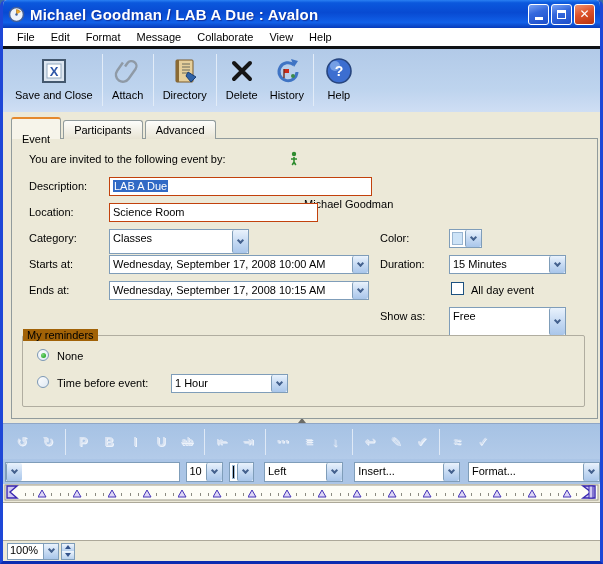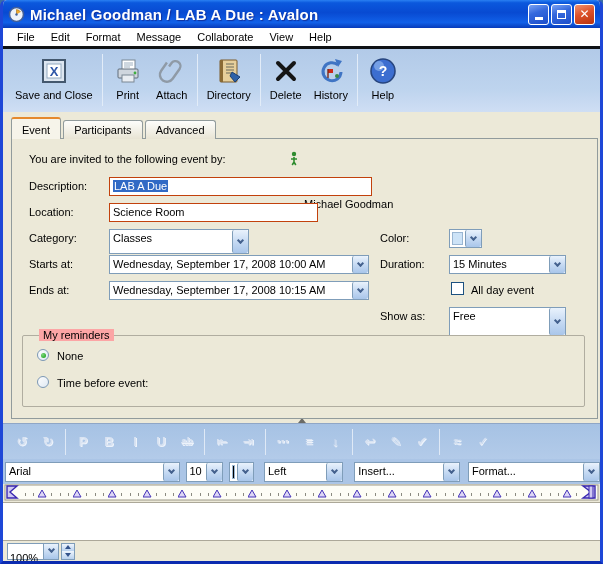--- a/index.html
+++ b/index.html
@@ -33,62 +33,62 @@
     gap:2px;padding:2px 6px;min-width:44px;}
   .tb-btn .ic{height:32px;display:flex;align-items:center;justify-content:center;}
   .tb-btn .lbl{font-size:11px;white-space:nowrap;}
   .tb-sep{width:1px;height:52px;background:#8fa6c6;border-right:1px solid #e2ecf8;margin:1px 3px;}
   
   .content{height:311px;background:#ece9d8;position:relative;}
   .tabs{position:absolute;top:4px;left:8px;display:flex;align-items:flex-end;height:22px;z-index:2;}
   .tab{border:1px solid #919b9c;border-bottom:none;border-radius:3px 3px 0 0;
     padding:3px 10px 3px 10px;margin-right:2px;background:linear-gradient(180deg,#fdfdfb,#e8e4d4);
     position:relative;top:1px;height:19px;}
-  .tab.active{background:#f6f4ea;border-top:2px solid #e5892c;height:22px;top:1px;padding-top:5px;z-index:3;}
+  .tab.active{background:#f6f4ea;border-top:2px solid #e5892c;height:22px;top:1px;padding-top:14px;z-index:3;}
   .panel{position:absolute;left:8px;top:26px;width:587px;height:281px;background:#ece9d8;
     border:1px solid #919b9c;z-index:1;}
   .flabel{position:absolute;white-space:nowrap;}
   .field{position:absolute;background:#fff;border:1px solid #c2410c;padding:2px 3px;
     white-space:nowrap;overflow:hidden;}
   .sel{background:#316ac5;color:#fff;padding:0 1px;}
   .combo{position:absolute;background:#fff;border:1px solid #7f9db9;display:flex;align-items:stretch;overflow:hidden;}
   .combo .val{flex:1;padding:2px 3px;white-space:nowrap;overflow:hidden;}
   .combo .btn{width:16px;flex:0 0 auto;border-left:1px solid #7f9db9;border-radius:2px;
     background:linear-gradient(180deg,#e9f2fc 0%,#c3d8f2 55%,#a9c6ea 100%);
     display:flex;align-items:center;justify-content:center;}
   .chev{width:5px;height:5px;border-left:2px solid #44618e;border-bottom:2px solid #44618e;
     transform:rotate(-45deg);margin-top:-3px;}
   .swatch{flex:1;margin:2px;border:1px solid #9ab6d2;}
   .checkbox{position:absolute;width:13px;height:13px;background:#fff;border:1px solid #1c5180;}
   .radio{position:absolute;width:12px;height:12px;border-radius:50%;border:1px solid #7c98b5;
     background:linear-gradient(135deg,#fdfdfd,#dfe9f3);}
   .radio.on::after{content:"";position:absolute;left:3px;top:3px;width:5px;height:5px;border-radius:50%;
     background:radial-gradient(circle at 35% 35%,#7ed67e,#2fae2f 70%);}
   .groupbox{position:absolute;border:1px solid #b0ada0;border-radius:2px;}
-  .groupbox .legend{position:absolute;top:-7px;left:16px;background:#fca5a5;padding:0 4px;}
+  .groupbox .legend{position:absolute;top:-7px;left:0;background:#a16207;padding:0 4px;}
   .splitter{position:absolute;left:0;bottom:0;width:100%;height:5px;display:flex;justify-content:center;align-items:center;}
   .arrow-up{width:0;height:0;border-left:4px solid transparent;border-right:4px solid transparent;
     border-bottom:5px solid #6b6b66;}
   
   .fmtbar{height:36px;background:linear-gradient(180deg,#a6c2e4,#b3cbe9);display:flex;align-items:center;
     padding-left:6px;border-top:1px solid #8fa6c6;}
   .fmt-ic{width:24px;height:22px;display:flex;align-items:center;justify-content:center;
     color:#d9e3f2;font-weight:bold;font-size:13px;text-shadow:1px 1px 0 #edf3fb;margin:0 1px;}
   .fmt-ic.small{font-size:10px;}
   .fmt-ic.st{text-decoration:line-through;text-align:center;}
   .fmt-sep{width:1px;height:26px;background:#8fa6c6;border-right:1px solid #dfe9f6;margin:0 4px;}
   .fmtselects{height:25px;background:#abc5e6;display:flex;align-items:center;padding:0 0 0 2px;gap:6px;}
   .fmtselects .combo{position:static;height:20px;}
   
   .rulerbar{height:18px;background:#ece9d8;position:relative;}
   
   .bodyarea{height:38px;background:#fff;border-top:1px solid #aca899;}
   .statusbar{height:21px;background:#ece9d8;border-top:1px solid #aca899;display:flex;align-items:center;padding-left:4px;gap:2px;}
   .zoom-combo{height:17px;width:52px;background:#fff;border:1px solid #7f9db9;display:flex;align-items:stretch;}
-  .zoom-combo .zval{flex:1;padding:8px 2px;}
+  .zoom-combo .zval{flex:1;padding:0 2px;}
   .zoom-combo .btn{width:15px;border-left:1px solid #7f9db9;
     background:linear-gradient(180deg,#e9f2fc,#a9c6ea);display:flex;align-items:center;justify-content:center;}
   .spinner{height:17px;width:14px;background:#fff;border:1px solid #7f9db9;display:flex;flex-direction:column;}
   .spin-half{flex:1;display:flex;align-items:center;justify-content:center;
     background:linear-gradient(180deg,#eef5fd,#b9d1ee);}
   .tri-up{width:0;height:0;border-left:3px solid transparent;border-right:3px solid transparent;border-bottom:4px solid #33538c;}
   .tri-dn{width:0;height:0;border-left:3px solid transparent;border-right:3px solid transparent;border-top:4px solid #33538c;}
   .bold{font-weight:normal;margin-top:45px;}
 </style>
 </head>
@@ -133,32 +133,20 @@
           <rect x="8" y="8" width="14" height="14" fill="#fff" stroke="#93a9c0" stroke-width="1"></rect>
           <text x="15" y="20" text-anchor="middle" font-size="13" font-weight="bold" fill="#2f57a8">X</text>
         </svg>
       </span>
       <span class="lbl">Save and Close</span>
     </div>
     <div class="tb-sep"></div>
     <div class="tb-btn">
       <span class="ic">
         <svg width="30" height="30" viewBox="0 0 30 30">
-          <rect x="9" y="4" width="13" height="11" fill="#fff" stroke="#7b8794"></rect>
-          <path d="M11 7 h9 M11 9 h9 M11 11 h6" stroke="#9fb0c0" stroke-width="1"></path>
-          <rect x="5" y="13" width="20" height="9" rx="1" fill="#cfd6de" stroke="#616d7a"></rect>
-          <circle cx="22" cy="17" r="1.4" fill="#3fae3f"></circle>
-          <rect x="9" y="19" width="12" height="7" fill="#e9edf2" stroke="#7b8794"></rect>
-        </svg>
-      </span>
-      <span class="lbl">Print</span>
-    </div>
-    <div class="tb-btn">
-      <span class="ic">
-        <svg width="30" height="30" viewBox="0 0 30 30">
           <path d="M10 13 V9 a5 5 0 0 1 10 0 v12 a7 7 0 0 1 -14 0 V11" fill="none" stroke="#8f9aa6" stroke-width="2.4" transform="rotate(35 15 15)"></path>
         </svg>
       </span>
       <span class="lbl">Attach</span>
     </div>
     <div class="tb-sep"></div>
     <div class="tb-btn">
       <span class="ic">
         <svg width="30" height="30" viewBox="0 0 30 30">
           <rect x="6" y="4" width="17" height="22" rx="1" fill="#e6cf9b" stroke="#7a5a2a"></rect>
@@ -275,20 +263,26 @@
             <i class="chev"></i>
           </span>
       </div>
 
       <div class="groupbox" style="left:10px;top:196px;width:563px;height:72px">
         <span class="legend">My reminders</span>
         <span class="radio on" style="left:14px;top:13px"></span>
         <span class="flabel" style="left:34px;top:14px">None</span>
         <span class="radio" style="left:14px;top:40px"></span>
         <span class="flabel" style="left:34px;top:41px">Time before event:</span>
+        <div class="combo" style="left:148px;top:38px;width:117px;height:19px">
+          <span class="val">1 Hour</span>
+          <span class="btn">
+              <i class="chev"></i>
+            </span>
+        </div>
       </div>
     </div>
 
     <div class="splitter">
       <span class="arrow-up"></span>
     </div>
   </div>
 
   <div class="fmtbar">
     <span class="fmt-ic">↺</span>
@@ -310,21 +304,20 @@
     <span class="fmt-ic">↩</span>
     <span class="fmt-ic">✎</span>
     <span class="fmt-ic">✔</span>
     <span class="fmt-sep"></span>
     <span class="fmt-ic">≈</span>
     <span class="fmt-ic">✓</span>
   </div>
 
   <div class="fmtselects">
     <div class="combo" style="width:185px">
-      <span class="val">Arial</span>
       <span class="btn">
           <i class="chev"></i>
         </span>
     </div>
     <div class="combo" style="width:40px">
       <span class="val">10</span>
       <span class="btn">
           <i class="chev"></i>
         </span>
     </div>

